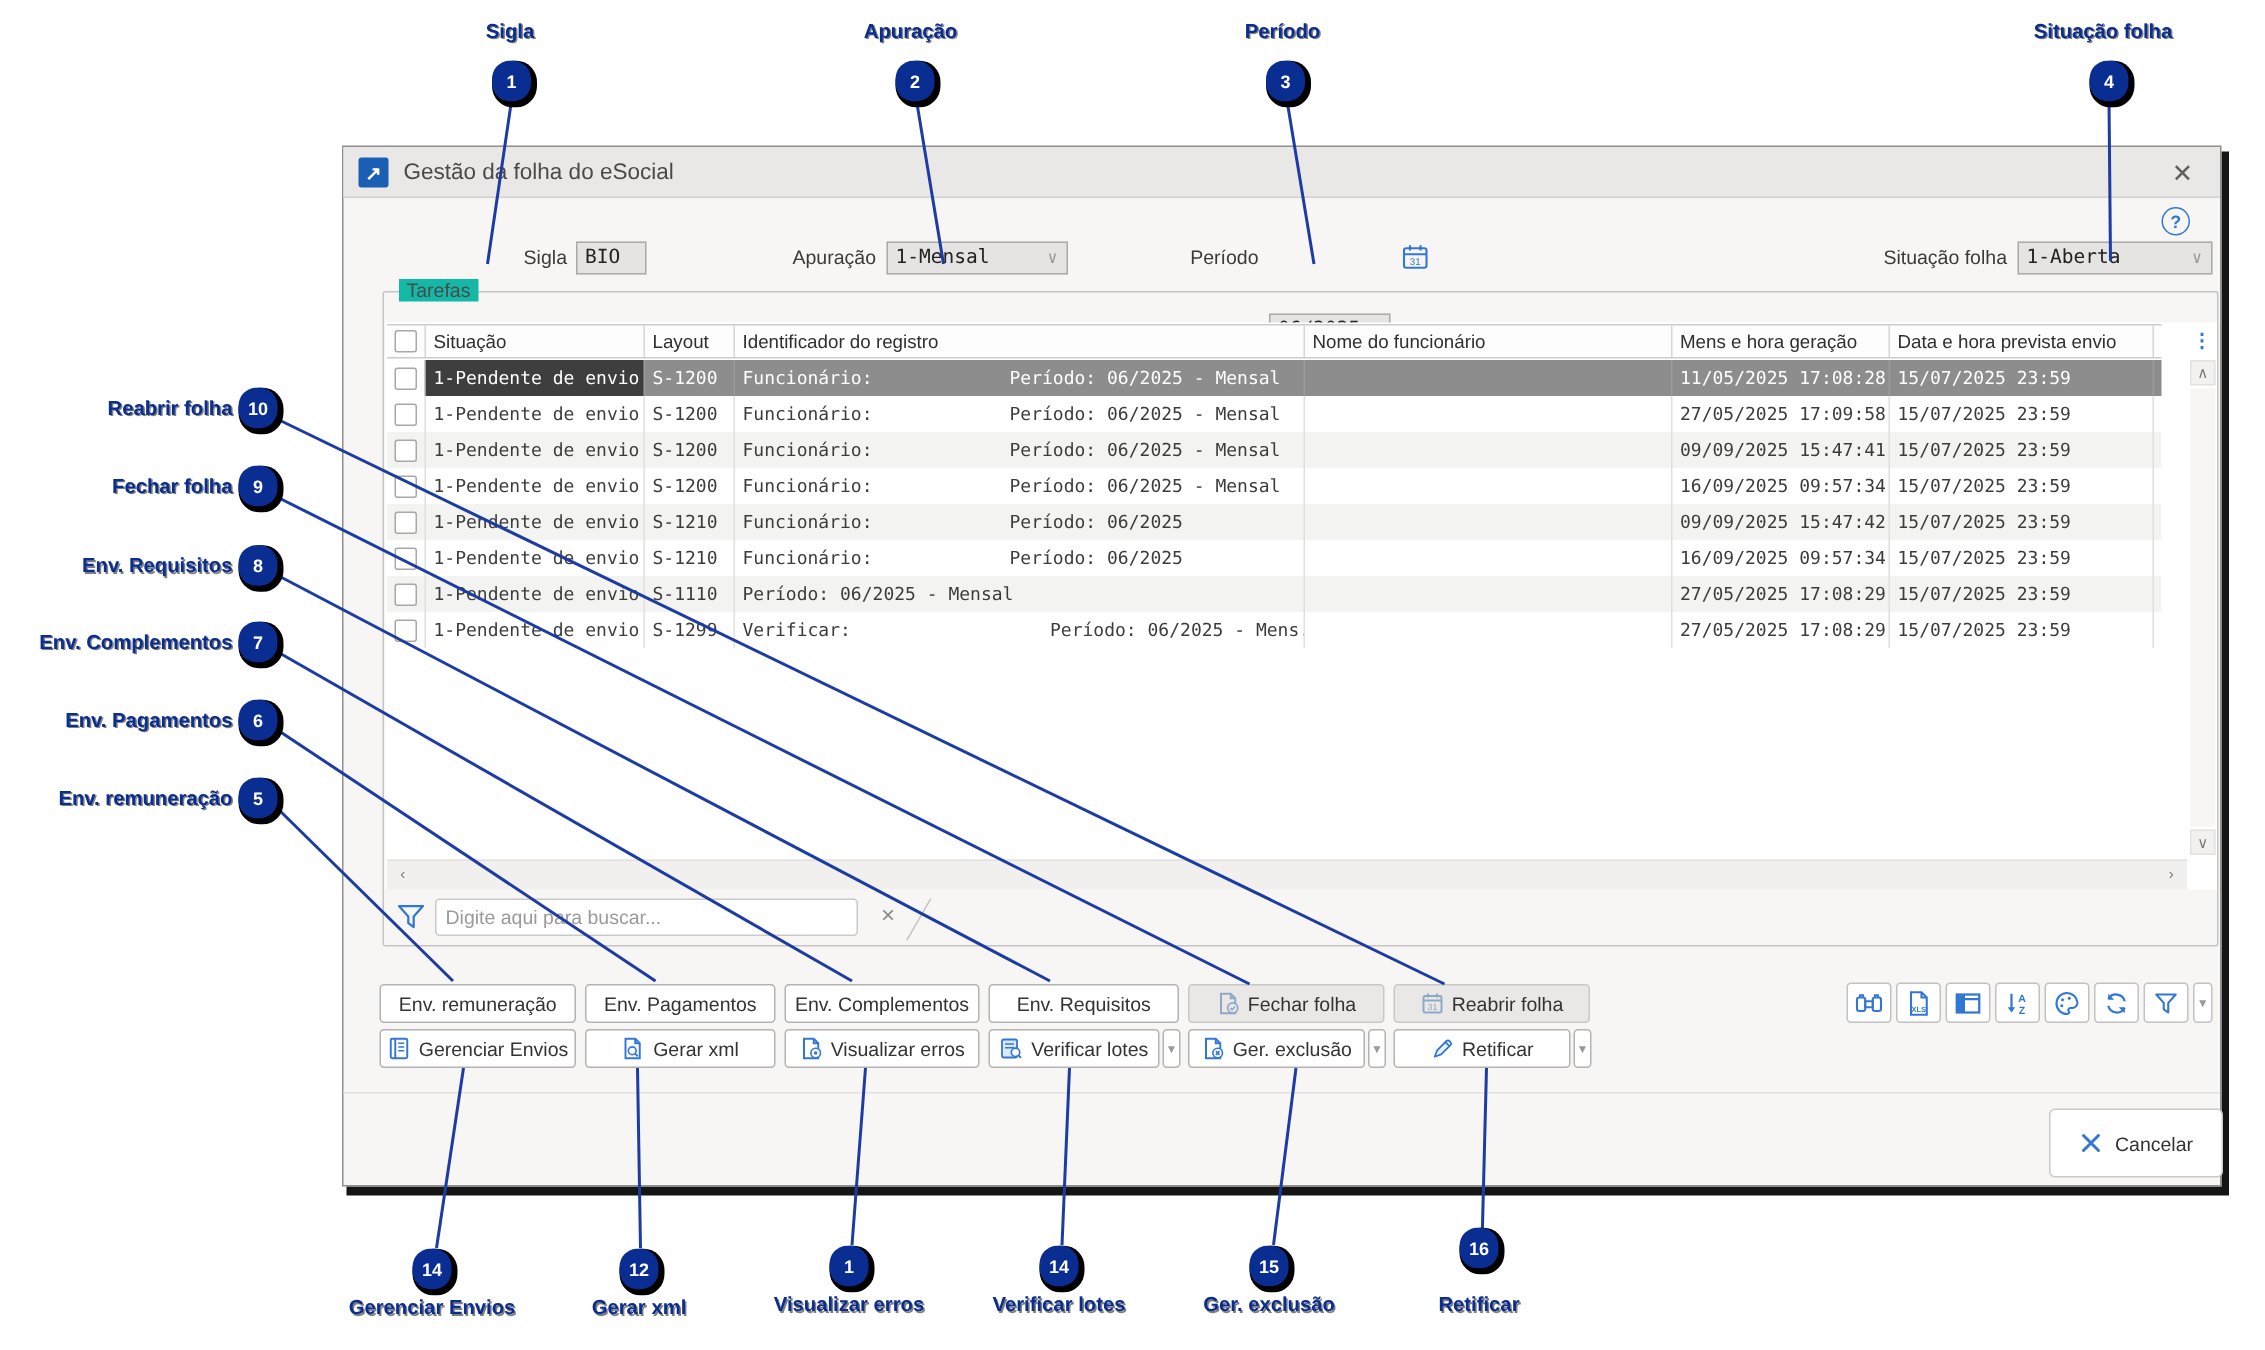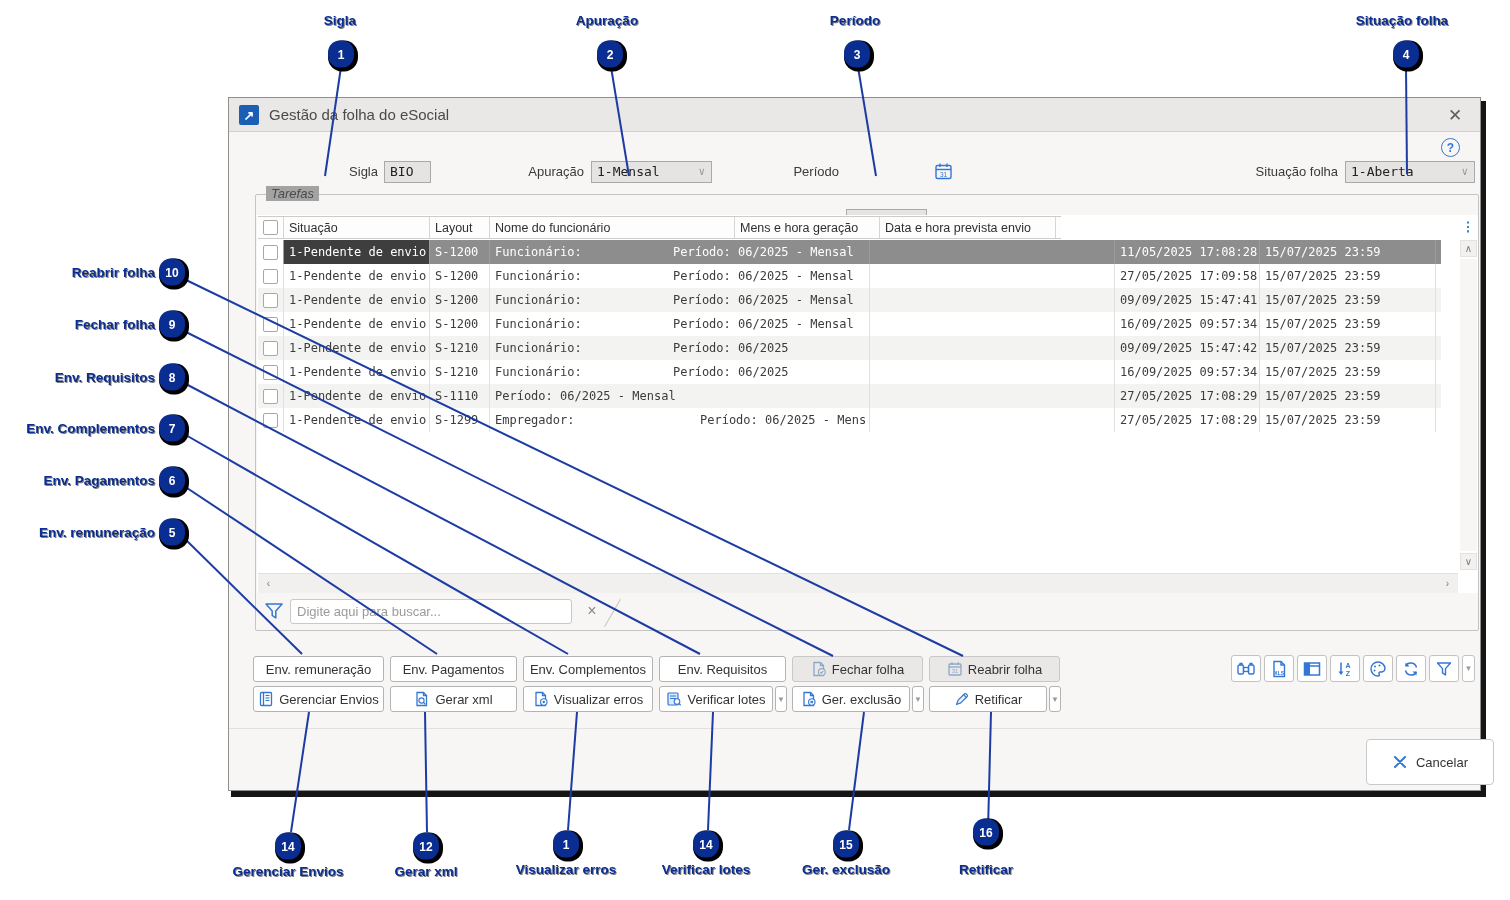--- a/index.html
+++ b/index.html
@@ -21,21 +21,21 @@
   
   .flabel { position:absolute; top:63px; height:22px; line-height:22px; font-size:13px; color:#3a3a3a; text-align:right; }
   .finput { position:absolute; top:63px; height:22px; background:#e5e4e2; border:1px solid #a9a9a9;
             font-family:"DejaVu Sans Mono", monospace; font-size:13px; color:#222; line-height:20px; padding-left:5px; }
   .fselect { position:absolute; top:63px; height:22px; background:#e5e4e2; border:1px solid #a9a9a9;
              font-family:"DejaVu Sans Mono", monospace; font-size:13px; color:#222; line-height:20px; padding-left:5px; }
   .fselect .chev { position:absolute; right:6px; top:0; line-height:20px; color:#9a9a9a; font-size:11px; }
 
   
   .group { position:absolute; left:26px; top:96px; width:1224px; height:437px; border:1px solid #c6c4c2; border-radius:2px; }
-  .legend { position:absolute; left:10px; top:-9px; background:#a3a3a3; padding:0 5px; font-size:13px; color:#4a4a4a;font-style:italic; }
+  .legend { position:absolute; left:10px; top:-9px; background:#14b8a6; padding:0 5px; font-size:13px; color:#4a4a4a; }
 
   .tablewrap { position:absolute; left:1px; top:20px; width:1221px; height:378px; background:#fff; }
   .thead { position:absolute; left:1px; top:1px; display:flex; height:23px; background:#fdfdfd;
            border-top:1px solid #cccccc; border-bottom:1px solid #cccccc; font-size:12.5px; color:#2f2f2f; }
   .tbody { position:absolute; left:1px; top:25px; }
   .trow { display:flex; height:24px; background:#fff; font-family:"DejaVu Sans Mono", monospace; font-size:12px; color:#3c3c3c; }
   .trow.alt { background:#f3f3f2; }
   .trow.sel { background:#8d8d8d; color:#fff; }
   .ch, .cd { border-right:1px solid #e0e0e0; padding-left:5px; overflow:hidden; white-space:nowrap;
              display:flex; align-items:center; }
@@ -75,21 +75,21 @@
   .r1 { top:558px; } .r2 { top:588px; }
 
   
   .tool { position:absolute; top:557px; width:30px; height:27px; background:#fff; border:1px solid #c2c2c2; border-radius:3px;
           display:flex; align-items:center; justify-content:center; }
   .tooldd { position:absolute; top:557px; left:1233px; width:13px; height:27px; background:#fff; border:1px solid #c2c2c2;
             border-radius:3px; color:#9a9a9a; font-size:8px; display:flex; align-items:center; justify-content:center; }
 
   
   .footline { position:absolute; left:0; right:0; top:630px; height:1px; background:#e3e1df; }
-  .cancel-btn { position:absolute; left:1137px; top:641px; width:128px; height:46px; background:#fff;
+  .cancel-btn { position:absolute; left:1137px; top:641px; width:116px; height:46px; background:#fff;
                 border:1px solid #c9c9c9; border-radius:4px; display:flex; align-items:center; justify-content:center;
                 gap:8px; font-size:13px; color:#333; }
 
   
   .lines-svg { position:absolute; left:0; top:0; width:1510px; height:900px; z-index:5; pointer-events:none; }
   .anno-circle { position:absolute; width:26px; height:27px; border-radius:45%; background:#0a2d92; color:#fff;
                  font-size:12px; font-weight:bold; display:flex; align-items:center; justify-content:center;
                  box-shadow:2px 2px 0 2px #000; transform:translate(-50%,-50%); z-index:6; }
   .anno-label { position:absolute; color:#0a2d92; font-weight:bold; font-size:13.5px; white-space:nowrap;
                 text-shadow:1px 1px 0 rgba(0,0,0,0.5); z-index:6; }
@@ -145,20 +145,21 @@
       <div class="legend">Tarefas</div>
 
       <div class="tablewrap">
 
         <div class="thead">
           <div class="ch w0">
               <span class="chkbox"></span>
             </div>
           <div class="ch w1">Situação</div>
           <div class="ch w2">Layout</div>
+          <div class="ch w3">Identificador do registro</div>
           <div class="ch w4">Nome do funcionário</div>
           <div class="ch w5">Mens e hora geração</div>
           <div class="ch w6">Data e hora prevista envio</div>
           <div class="ch w7"></div>
         </div>
 
         <div class="tbody">
             <div class="trow sel">
     <div class="cd w0 cChk">
                 <span class="chkbox"></span>
@@ -264,21 +265,21 @@
     <div class="cd w6 cPrev">15/07/2025 23:59</div>
     <div class="cd w7"></div>
   </div>
             <div class="trow">
     <div class="cd w0 cChk">
                 <span class="chkbox"></span>
               </div>
     <div class="cd w1 cSit">1-Pendente de envio</div>
     <div class="cd w2 cLay">S-1299</div>
     <div class="cd w3">
-                <span class="idL">Empregador:</span>
+                <span class="idL">Verificar:</span>
                 <span class="idR far">Período: 06/2025 - Mens.</span>
               </div>
     <div class="cd w4 cNome"></div>
     <div class="cd w5 cGer">27/05/2025 17:08:29</div>
     <div class="cd w6 cPrev">15/07/2025 23:59</div>
     <div class="cd w7"></div>
   </div>
           </div>
 
         <div class="vstrip">

